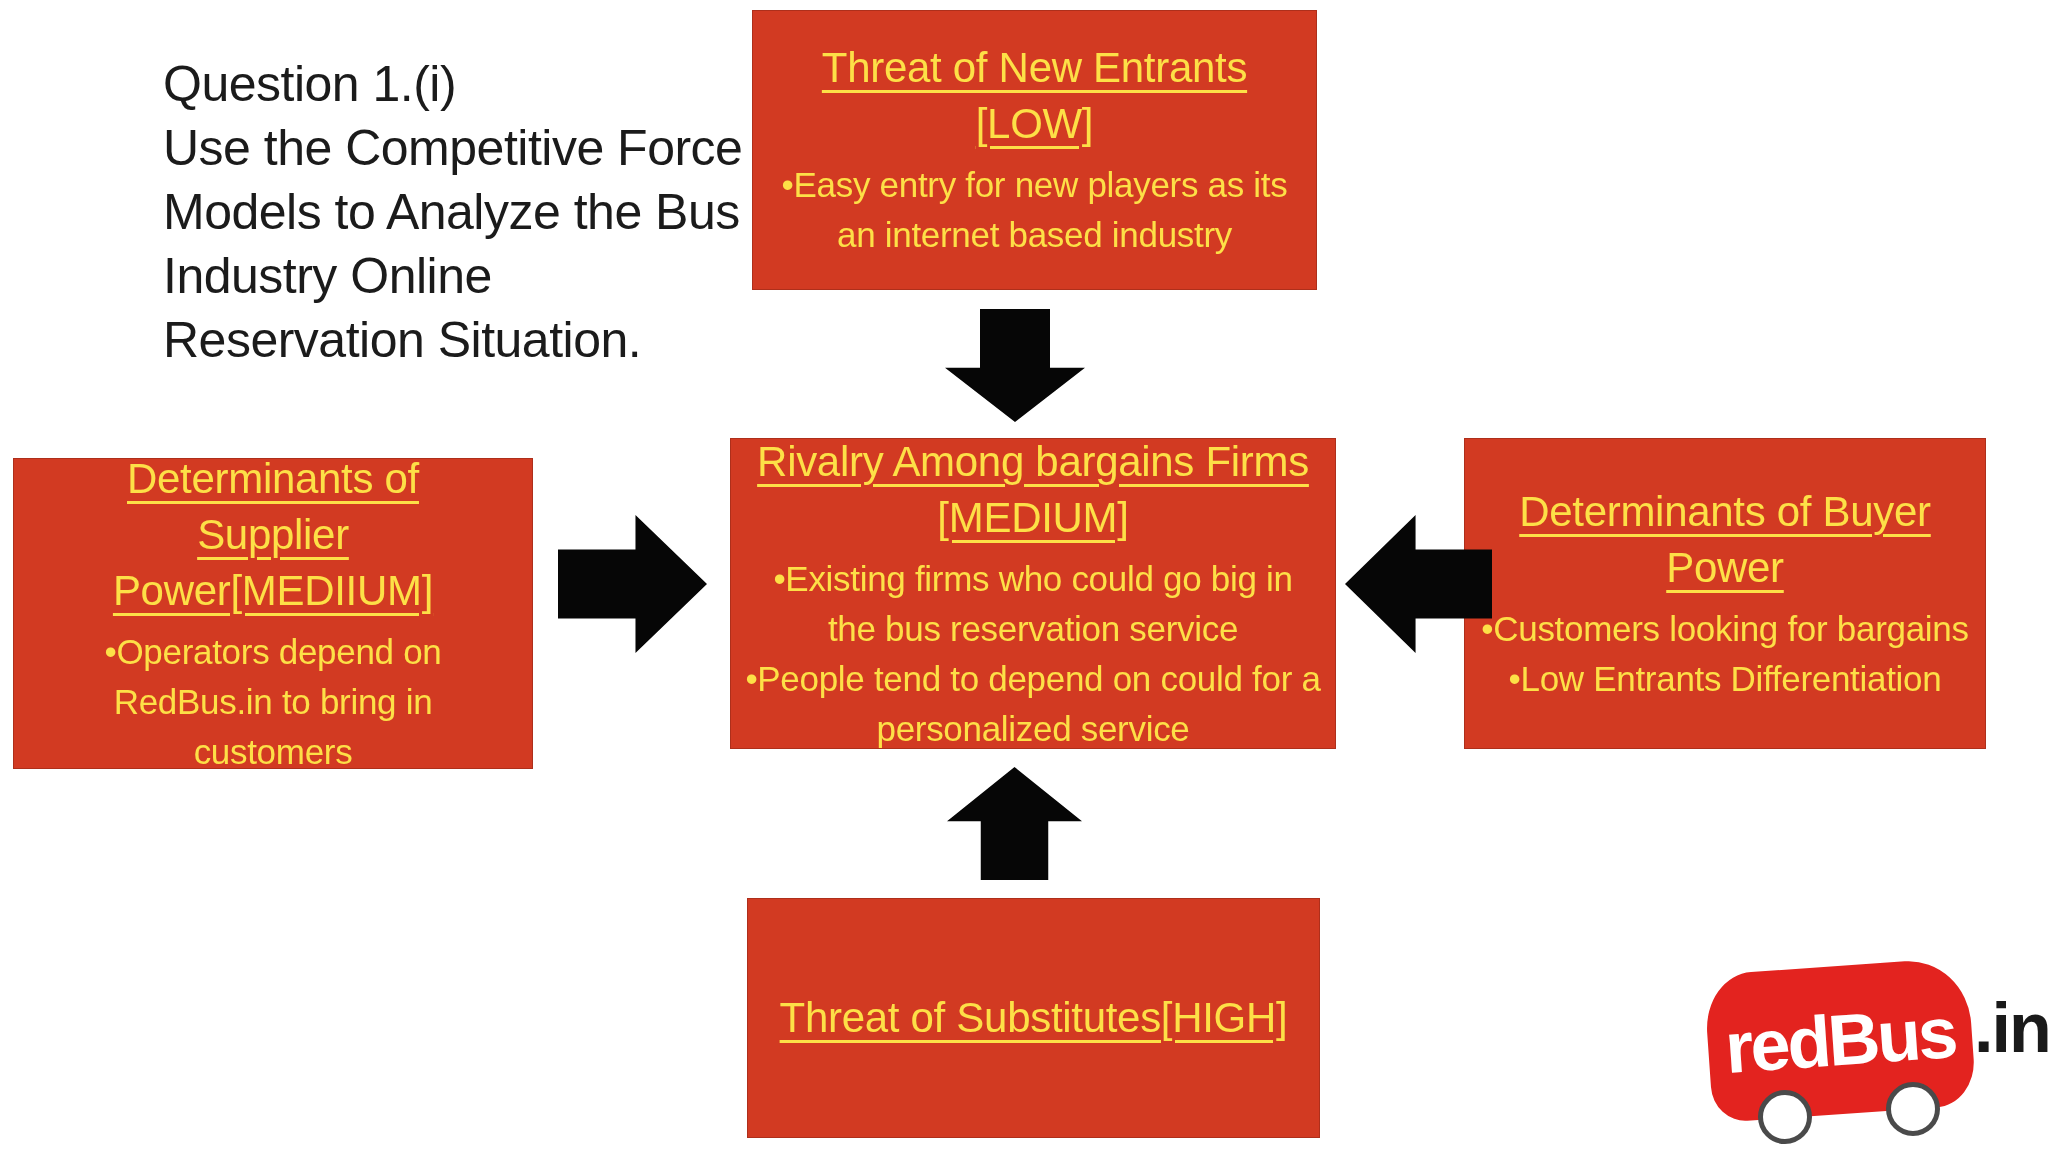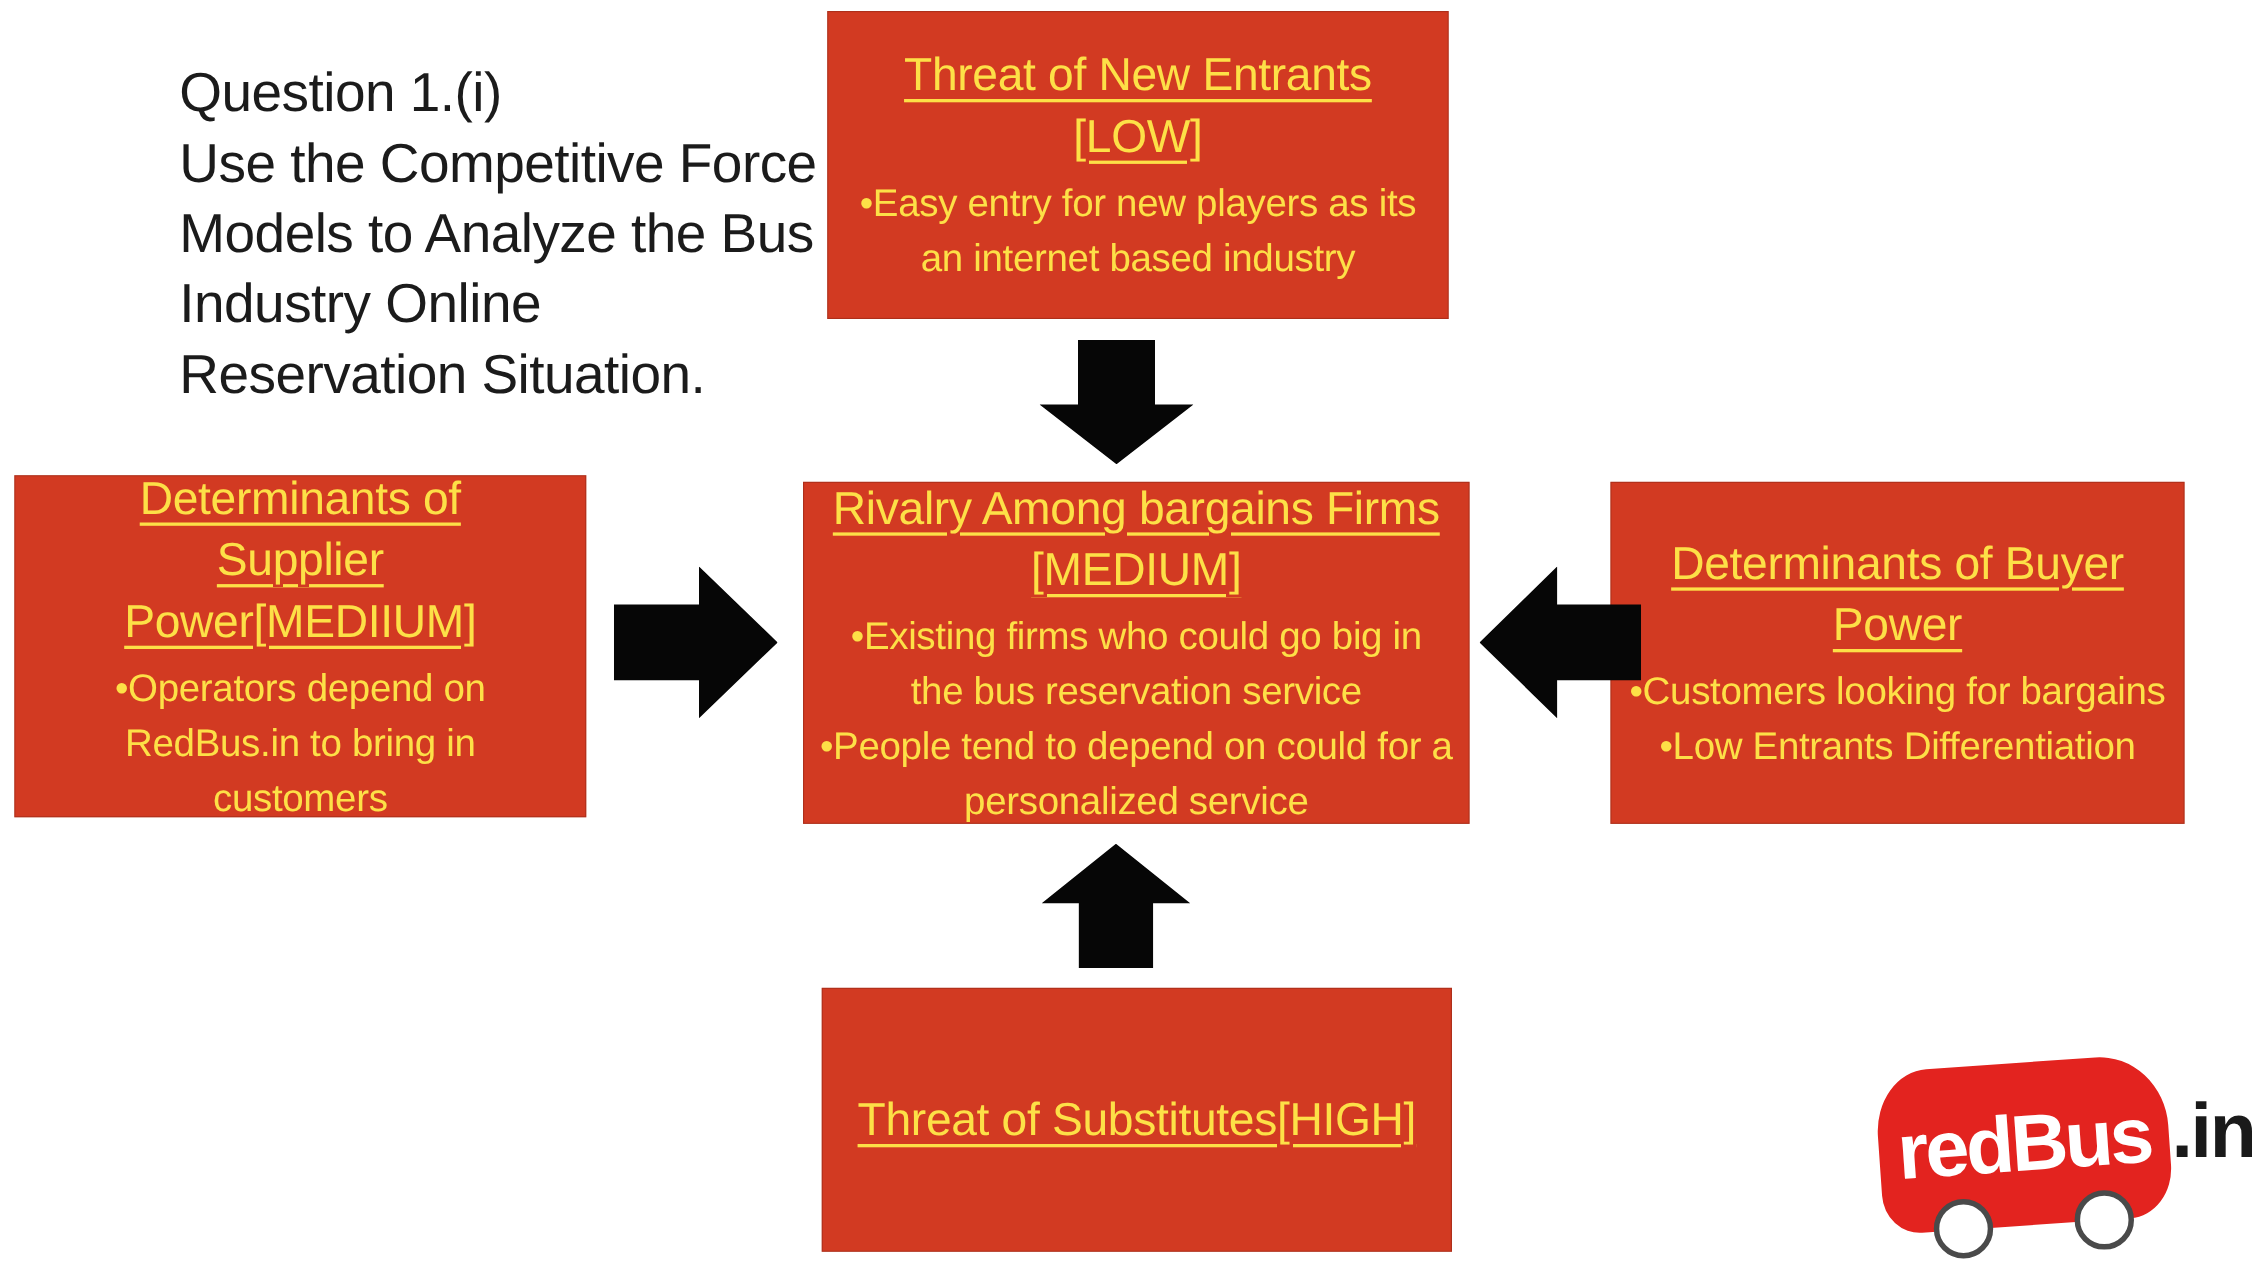--- a/index.html
+++ b/index.html
@@ -47,21 +47,21 @@
   }
   .force-bullets {
     margin-top: 8px;
     font-size: 35px;
     line-height: 50px;
     letter-spacing: -0.3px;
   }
 
   #box-new-entrants { left: 752px; top: 10px;  width: 565px; height: 280px; padding: 0 14px; }
   #box-rivalry      { left: 730px; top: 438px; width: 606px; height: 311px; padding: 0 14px; }
-  #box-supplier     { left: 13px;  top: 432px; width: 520px; height: 311px; padding: 0 70px; }
+  #box-supplier     { left: 13px;  top: 458px; width: 520px; height: 311px; padding: 0 70px; }
   #box-buyer        { left: 1464px;top: 438px; width: 522px; height: 311px; padding: 0 14px; }
   #box-substitutes  { left: 747px; top: 898px; width: 573px; height: 240px; padding: 0 28px; }
 
   
   .arrow { position: absolute; background: #060606; }
   #arrow-down  { left: 945px; top: 309px; width: 140px; height: 113px;
     clip-path: polygon(25% 0, 75% 0, 75% 52%, 100% 52%, 50% 100%, 0 52%, 25% 52%); }
   #arrow-right { left: 558px; top: 515px; width: 149px; height: 138px;
     clip-path: polygon(0 25%, 52% 25%, 52% 0, 100% 50%, 52% 100%, 52% 75%, 0 75%); }
   #arrow-left  { left: 1345px; top: 515px; width: 147px; height: 138px;

